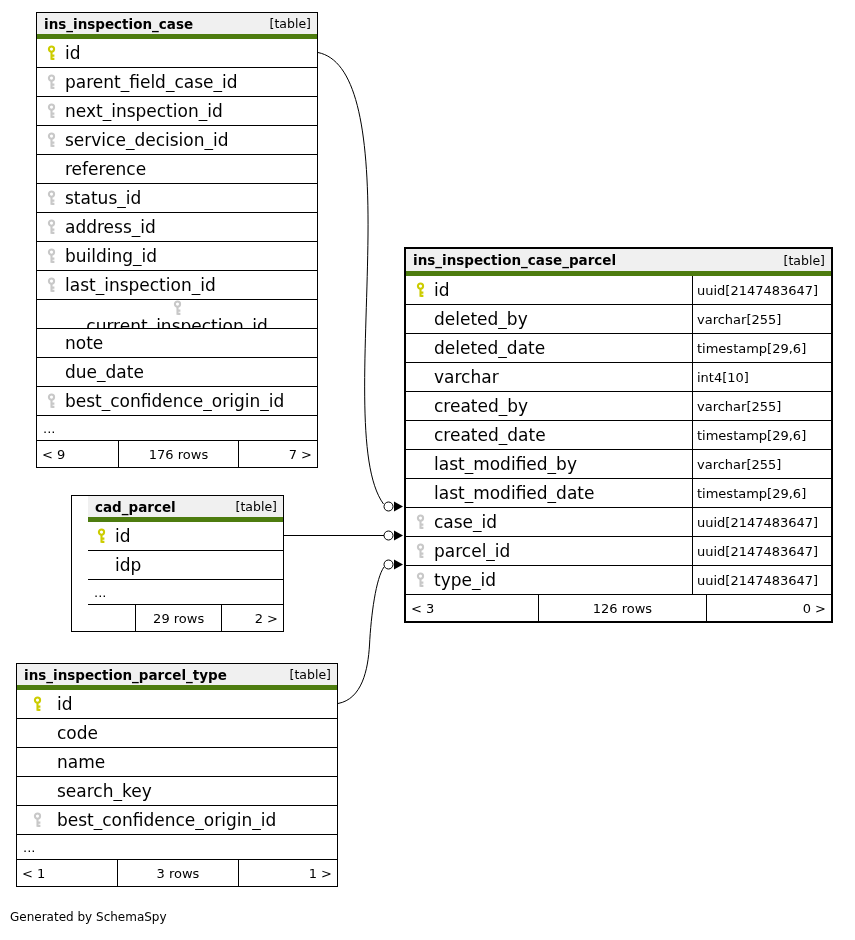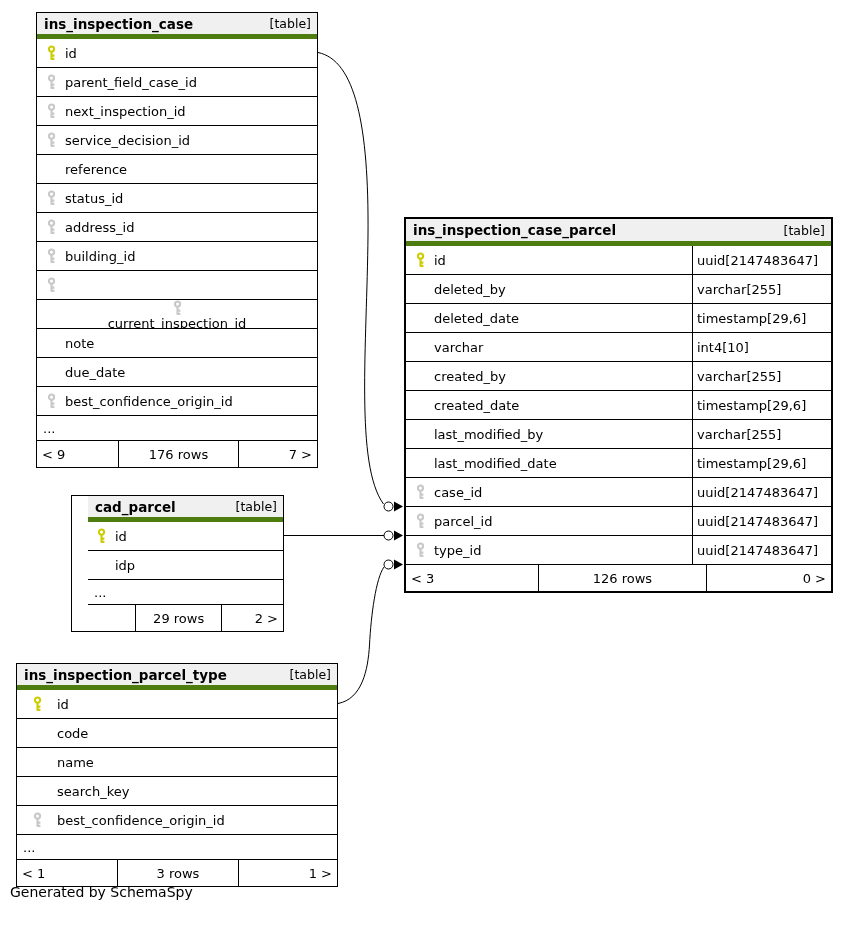--- a/index.html
+++ b/index.html
@@ -16,38 +16,38 @@
   .tbl-header {
     display:flex; justify-content:space-between; align-items:center;
     background:#f0f0f0; border-bottom:5px solid #4d7c0f;
     padding:0 6px 0 7px; box-sizing:border-box;
   }
   .tbl-title { font-weight:bold; font-size:13.5px; cursor:pointer; }
   .tbl-tag { font-size:12.5px; }
   .col-row { display:flex; align-items:center; border-bottom:1px solid #000; box-sizing:border-box; }
   .col-row:last-of-type { border-bottom:none; }
   .icon-box { display:flex; justify-content:center; align-items:center; flex:0 0 auto; }
-  .col-label { flex:1 1 auto; font-size:13px; white-space:nowrap; overflow:hidden; }
+  .col-label { flex:1 1 auto; font-size:17px; white-space:nowrap; overflow:hidden; }
   .col-type {
     flex:0 0 auto; font-size:13px; border-left:1px solid #000; align-self:stretch;
     display:flex; align-items:center; padding-left:4px; box-sizing:border-box; white-space:nowrap;
   }
   .ellipsis-row {
     display:flex; align-items:center; border-bottom:1px solid #000;
     font-size:13px; padding-left:6px; box-sizing:border-box;
   }
   .tbl-footer { display:flex; box-sizing:border-box; }
   .f-cell {
     font-size:13px; display:flex; align-items:center; box-sizing:border-box; white-space:nowrap;
   }
   .f-cell + .f-cell { border-left:1px solid #000; }
   .f-left  { justify-content:flex-start; padding-left:5px; }
   .f-mid   { justify-content:center; }
   .f-right { justify-content:flex-end; padding-right:5px; }
-  #credit { position:absolute; left:10px; top:884px; font-size:14px; }
+  #credit { position:absolute; left:10px; top:910px; font-size:12px; }
 </style>
 </head>
 <body>
 
 <svg id="edges-svg">
     <g>
       <path d="M318,52.5 C355,60 369,125 368,235 S355,465 383.5,504" fill="none" stroke="#000000" stroke-width="1"></path>
       <circle cx="388.5" cy="506.5" r="4.5" fill="#ffffff" stroke="#000000" stroke-width="1"></circle>
       <polygon points="394,501.5 394,511.5 403,506.5" fill="#000000"></polygon>
     </g>
@@ -152,20 +152,21 @@
       </div>
       <div class="col-row" style="height: 29px;">
         <span class="icon-box" style="width: 28px;">
           <span style="display: flex; align-items: center;">
             <svg width="11" height="16" viewBox="0 0 11 16">
               <circle cx="5.5" cy="4.1" r="2.6" fill="none" stroke="#c8c8c8" stroke-width="2.1"></circle>
               <path d="M5.5 6.7 V14.7 M5.5 10.6 H8.4 M5.5 13.9 H8.4" fill="none" stroke="#c8c8c8" stroke-width="2.1"></path>
             </svg>
           </span>
         </span>
+        <span class="col-label">last_inspection_id</span>
       </div>
       <div class="col-row" style="height: 29px; flex-direction: column;">
         <span class="icon-box" style="width: 28px;">
           <span style="display: flex; align-items: center;">
             <svg width="11" height="16" viewBox="0 0 11 16">
               <circle cx="5.5" cy="4.1" r="2.6" fill="none" stroke="#c8c8c8" stroke-width="2.1"></circle>
               <path d="M5.5 6.7 V14.7 M5.5 10.6 H8.4 M5.5 13.9 H8.4" fill="none" stroke="#c8c8c8" stroke-width="2.1"></path>
             </svg>
           </span>
         </span>
@@ -190,21 +191,21 @@
         </span>
         <span class="col-label">best_confidence_origin_id</span>
       </div>
       <div class="ellipsis-row" style="height: 25px;">...</div>
       <div class="tbl-footer" style="height: 26px;">
         <span class="f-cell f-left" style="width: 82px;">&lt; 9</span>
         <span class="f-cell f-mid" style="width: 120px; text-align: right;">176 rows</span>
         <span class="f-cell f-right" style="width: 80px;">7 &gt;</span>
       </div>
     </div>
-    <div class="db-table main" style="left: 404px; top: 217px; width: 429px;">
+    <div class="db-table main" style="left: 404px; top: 247px; width: 429px;">
       <div class="tbl-header" style="height: 27px;">
         <span class="tbl-title">ins_inspection_case_parcel</span>
         <span class="tbl-tag">[table]</span>
       </div>
       <div class="col-row" style="height: 29px;">
         <span class="icon-box" style="width: 28px;">
           <span style="display: flex; align-items: center;">
             <svg width="11" height="16" viewBox="0 0 11 16">
               <circle cx="5.5" cy="4.1" r="2.6" fill="none" stroke="#cccc00" stroke-width="2.1"></circle>
               <path d="M5.5 6.7 V14.7 M5.5 10.6 H8.4 M5.5 13.9 H8.4" fill="none" stroke="#cccc00" stroke-width="2.1"></path>

